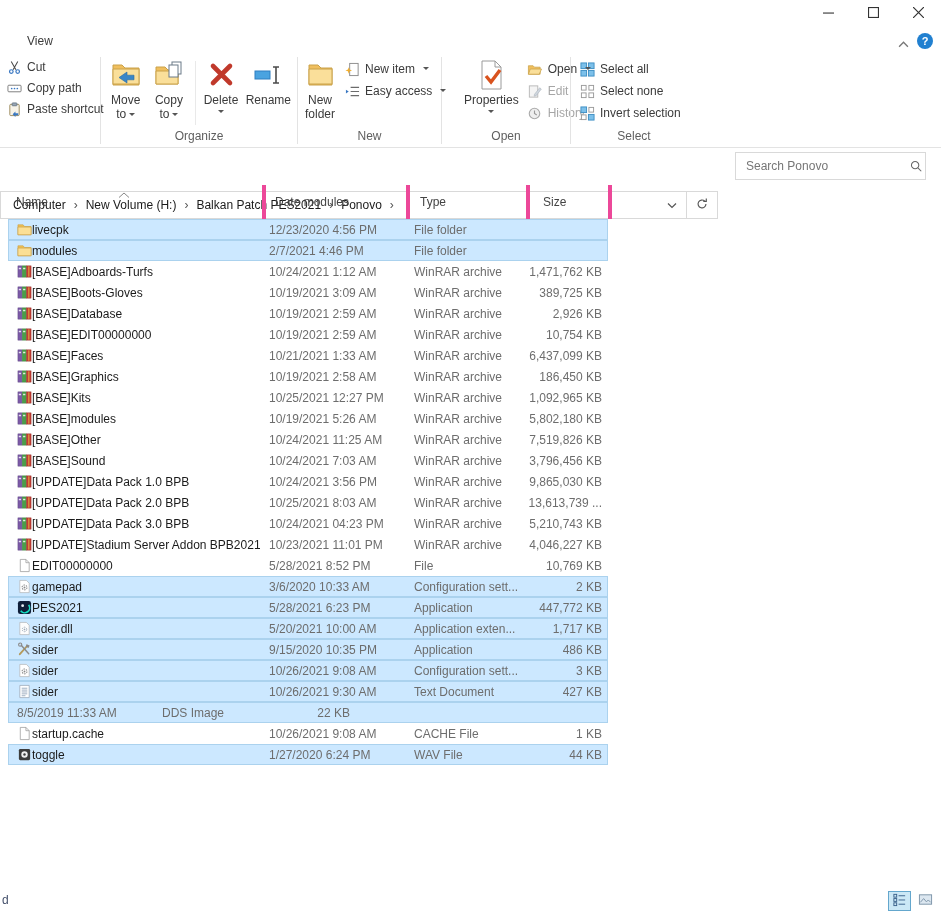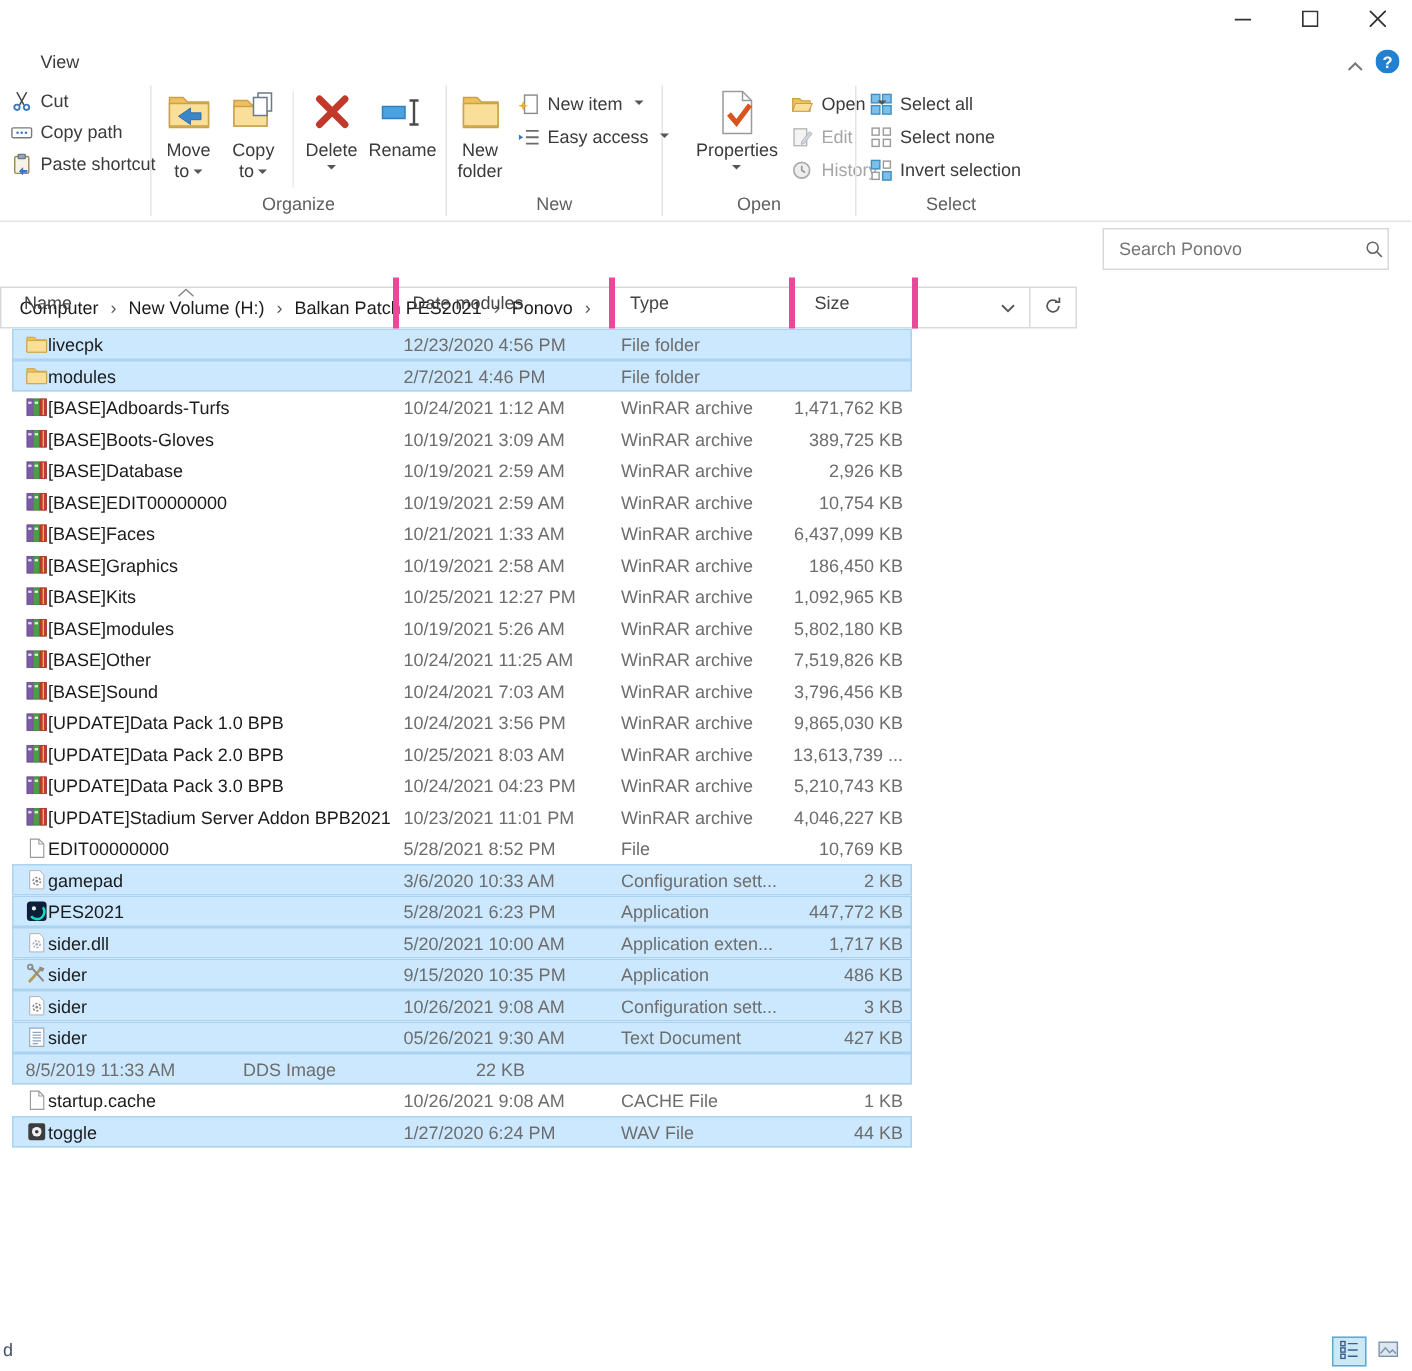--- a/index.html
+++ b/index.html
@@ -769,21 +769,21 @@
   <div class="row selected">
     <div class="cell c-name">
       <span class="fic">
             <svg width="15" height="15" viewBox="0 0 16 16">
               <path d="M3 1.5h10v13H3z" fill="#fff" stroke="#9aa7b5" stroke-width="0.8"></path>
               <path d="M5 4.5h6M5 6.5h6M5 8.5h6M5 10.5h6M5 12.5h4" stroke="#8fa3b8" stroke-width="0.9"></path>
             </svg>
           </span>
       <span class="fname">sider</span>
     </div>
-    <div class="cell c-date">05/26/2021 9:30 AM</div>
+    <div class="cell c-date">10/26/2021 9:30 AM</div>
     <div class="cell c-type">Text Document</div>
     <div class="cell c-size">427 KB</div>
   </div>
 
   <div class="row selected">
     <div class="cell c-date">8/5/2019 11:33 AM</div>
     <div class="cell c-type">DDS Image</div>
     <div class="cell c-size">22 KB</div>
   </div>
 

